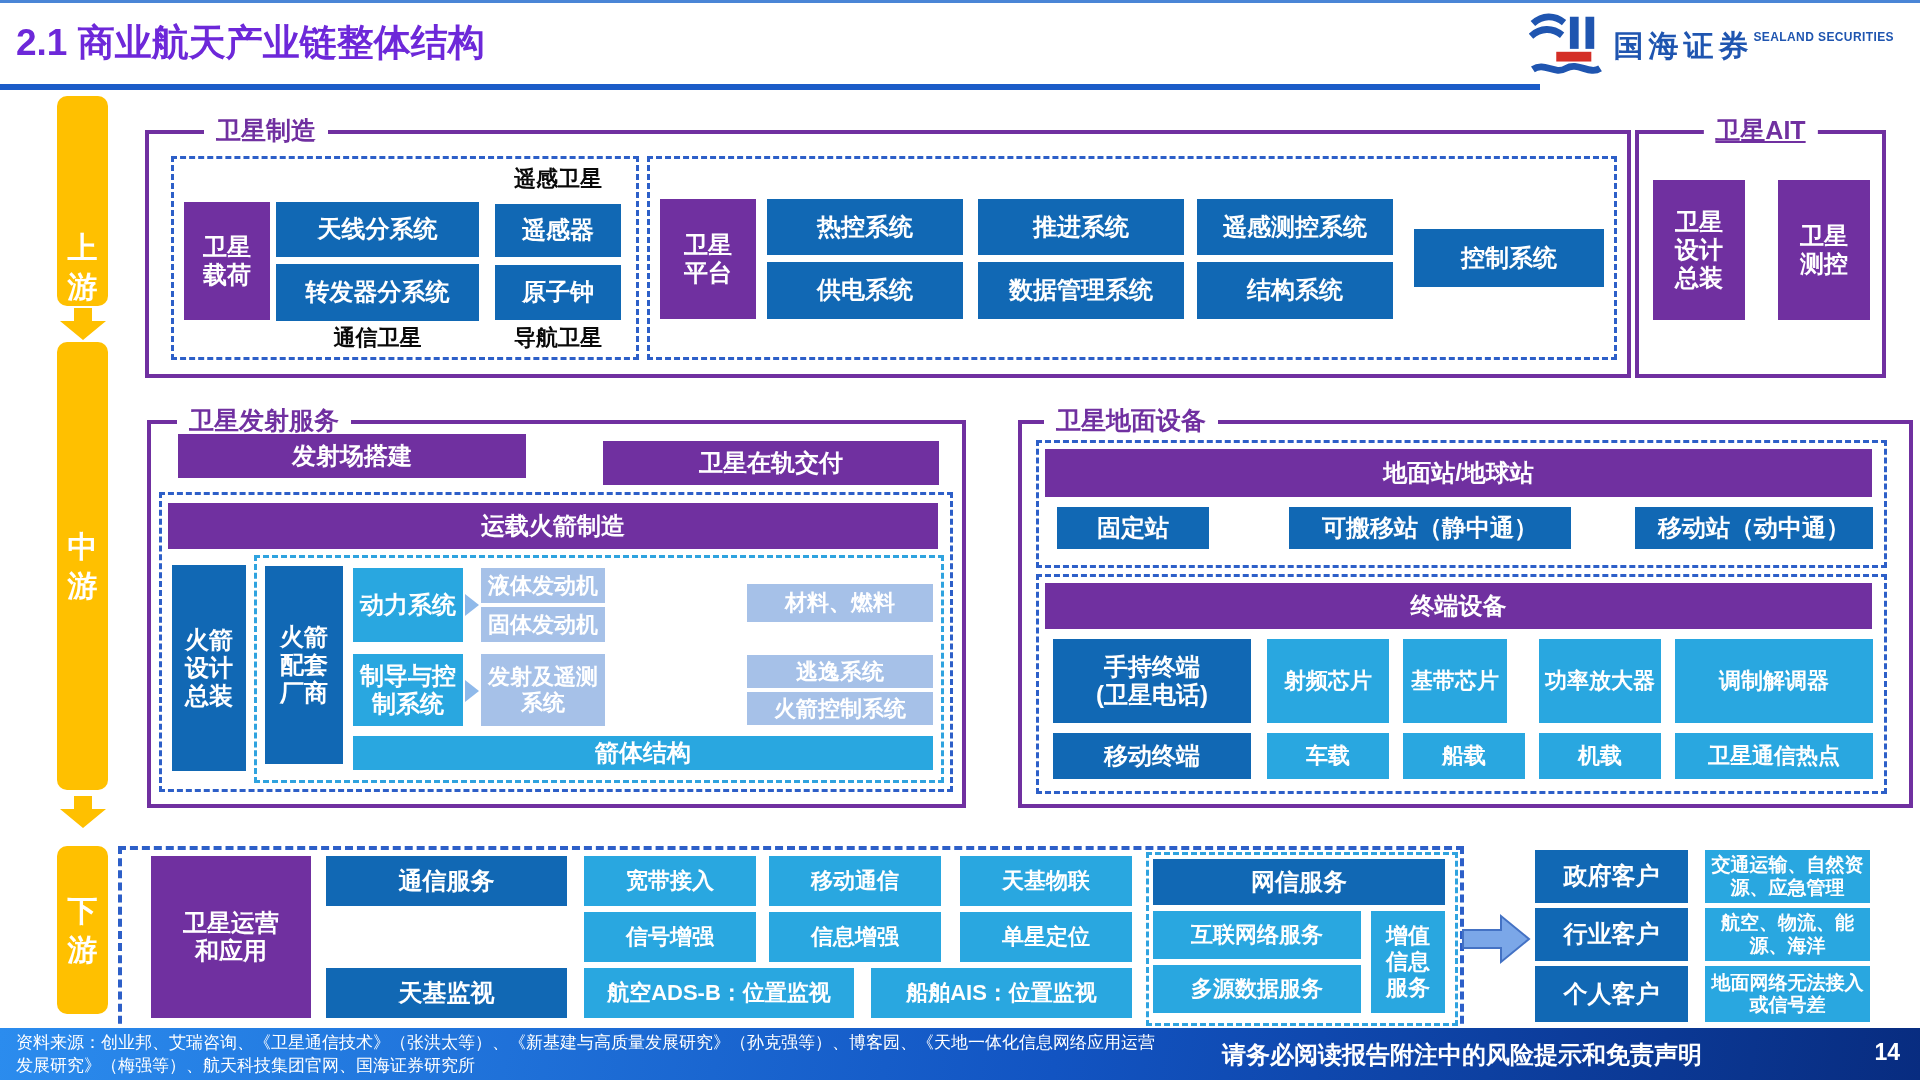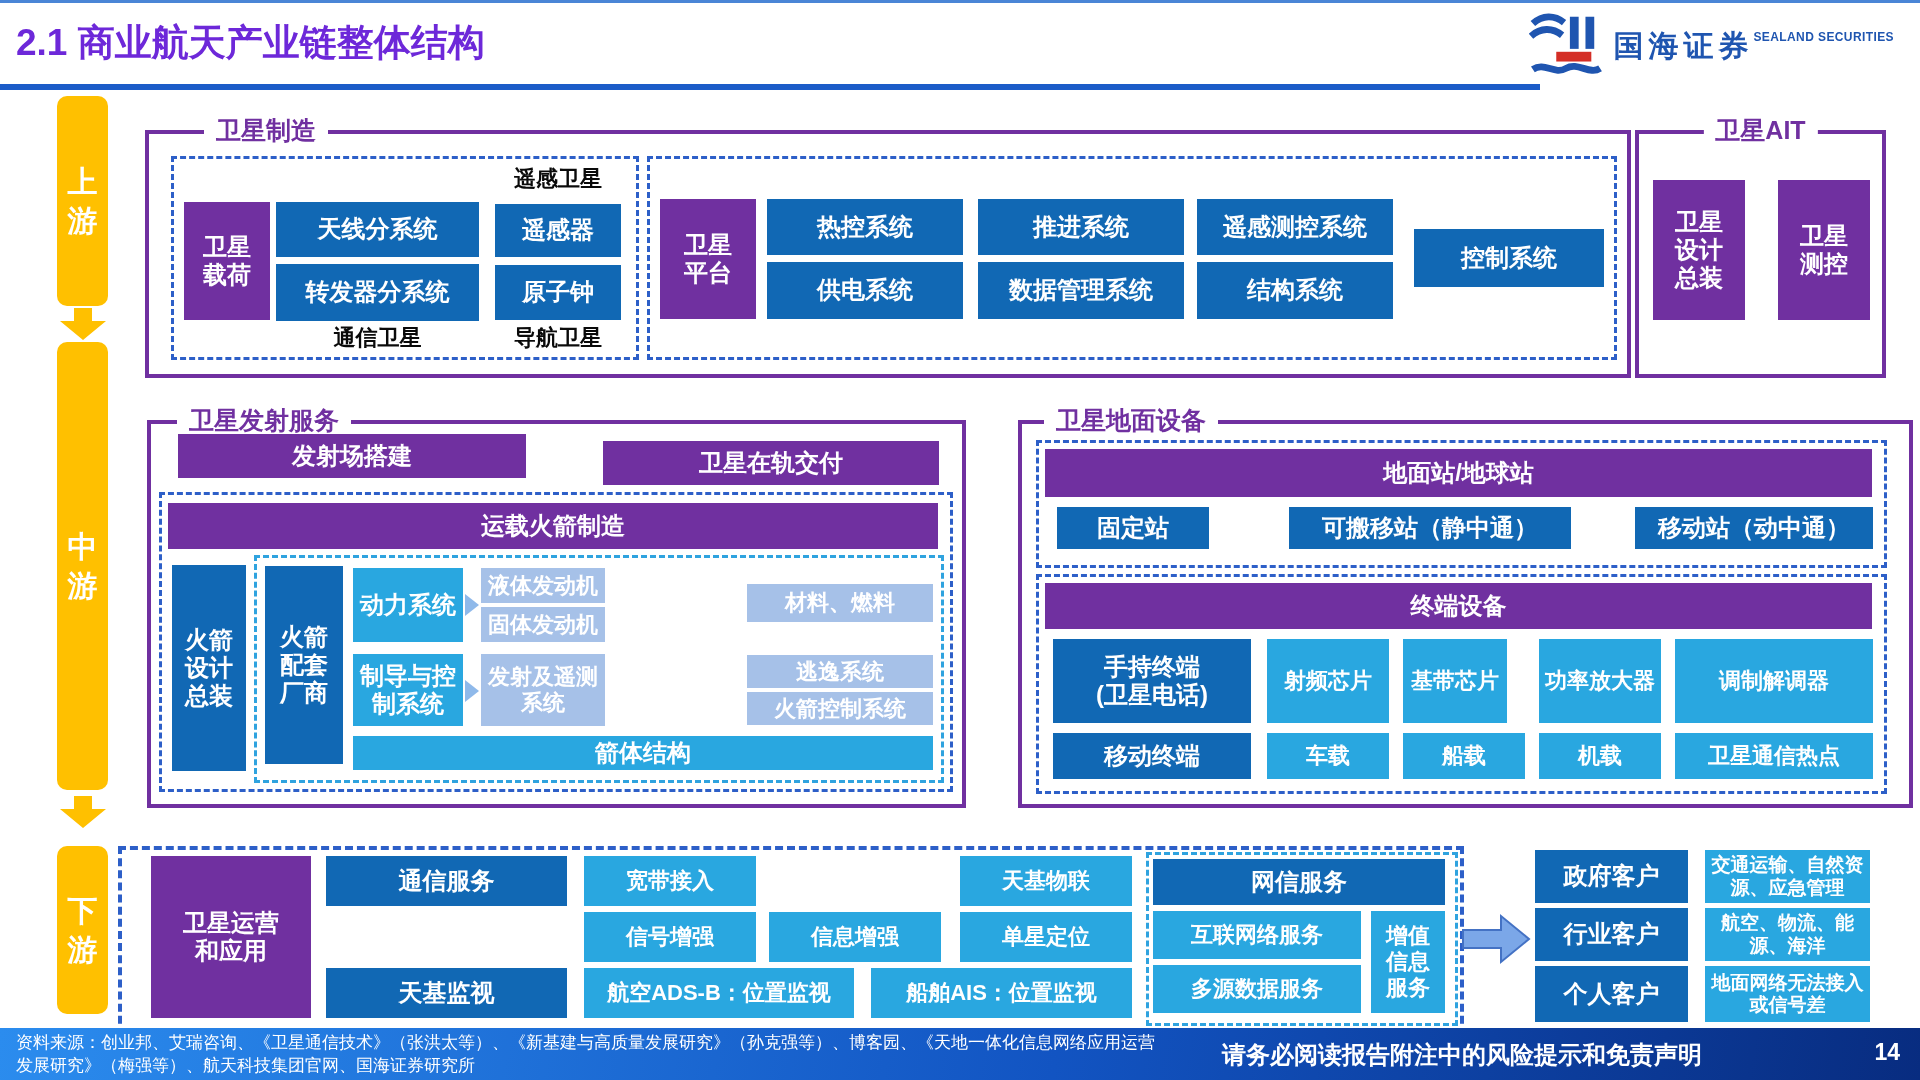--- a/index.html
+++ b/index.html
@@ -48,21 +48,21 @@
       <rect x="28" y="40" width="36" height="10" fill="#D42E26"></rect>
       <path d="M4 58 C16 50, 26 64, 38 57 C50 50, 62 64, 73 57" stroke="#1F55B0" stroke-width="7" fill="none"></path>
     </svg>
   </span>
   <span style="display:flex;flex-direction:row;">
     <span class="logo-cn">国海证券</span>
     <span class="logo-en">SEALAND SECURITIES</span>
   </span>
 </div>
 
-<div class="rail" style="top:96px;height:210px;">
+<div class="rail" style="top:96px;height:210px;align-items:flex-end;">
   <span>上游</span>
 </div>
 <div class="abs" style="left:60px;top:308px;">
   <svg width="46" height="32">
       <polygon points="14,0 32,0 32,13 46,13 23,32 0,13 14,13" fill="#FFC000"></polygon>
     </svg>
 </div>
 <div class="rail" style="top:342px;height:448px;">
   <span>中游</span>
 </div>
@@ -97,21 +97,21 @@
     <div class="b dark f24" style="left:117px;top:103px;width:196px;height:57px;">供电系统</div>
     <div class="b dark f24" style="left:328px;top:40px;width:206px;height:56px;">推进系统</div>
     <div class="b dark f24" style="left:328px;top:103px;width:206px;height:57px;">数据管理系统</div>
     <div class="b dark f24" style="left:547px;top:40px;width:196px;height:56px;">遥感测控系统</div>
     <div class="b dark f24" style="left:547px;top:103px;width:196px;height:57px;">结构系统</div>
     <div class="b dark f24" style="left:764px;top:70px;width:190px;height:58px;">控制系统</div>
   </div>
 </div>
 
 <div class="sect" style="left:1635px;top:130px;width:243px;height:240px;">
-  <span class="chip" style="left:50%;transform:translateX(-50%);">卫星AIT</span>
+  <span class="chip" style="left:50%;transform:translateX(-50%);text-decoration:underline;">卫星AIT</span>
   <div class="b purple f24" style="left:14px;top:46px;width:92px;height:140px;">卫星
 设计
 总装</div>
   <div class="b purple f24" style="left:139px;top:46px;width:92px;height:140px;">卫星
 测控</div>
 </div>
 
 <div class="sect" style="left:147px;top:420px;width:811px;height:380px;">
   <span class="chip" style="left:26px;">卫星发射服务</span>
   <div class="b purple f24" style="left:27px;top:10px;width:348px;height:44px;">发射场搭建</div>
@@ -171,20 +171,21 @@
 </div>
 
 <div class="dash" style="left:118px;top:846px;width:1338px;height:182px;border-width:4px;">
   <div class="b purple f24" style="left:29px;top:6px;width:160px;height:162px;">卫星运营
 和应用</div>
 
   <div class="b dark f24" style="left:204px;top:6px;width:241px;height:50px;">通信服务</div>
   <div class="b dark f24" style="left:204px;top:118px;width:241px;height:50px;">天基监视</div>
 
   <div class="b cyan f22" style="left:462px;top:6px;width:172px;height:50px;">宽带接入</div>
+  <div class="b cyan f22" style="left:647px;top:6px;width:172px;height:50px;">移动通信</div>
   <div class="b cyan f22" style="left:838px;top:6px;width:172px;height:50px;">天基物联</div>
 
   <div class="b cyan f22" style="left:462px;top:62px;width:172px;height:50px;">信号增强</div>
   <div class="b cyan f22" style="left:647px;top:62px;width:172px;height:50px;">信息增强</div>
   <div class="b cyan f22" style="left:838px;top:62px;width:172px;height:50px;">单星定位</div>
 
   <div class="b cyan f22" style="left:462px;top:118px;width:270px;height:50px;">航空ADS-B：位置监视</div>
   <div class="b cyan f22" style="left:749px;top:118px;width:261px;height:50px;">船舶AIS：位置监视</div>
 
   <div class="dash-cyan" style="left:1024px;top:2px;width:306px;height:168px;">

